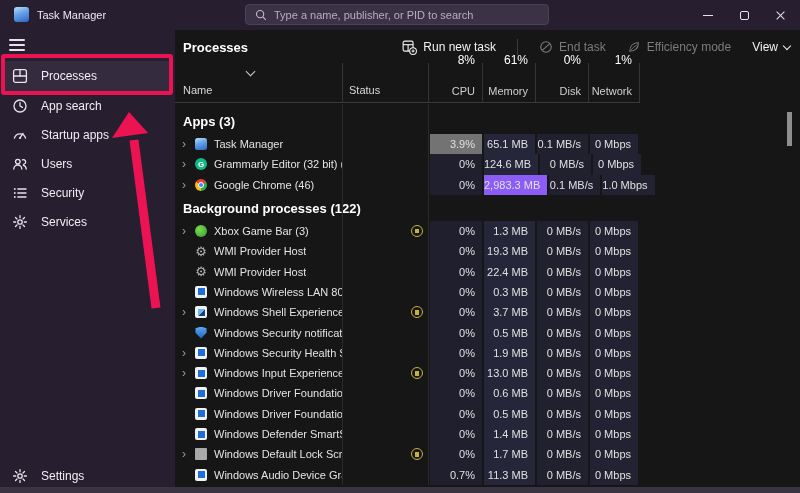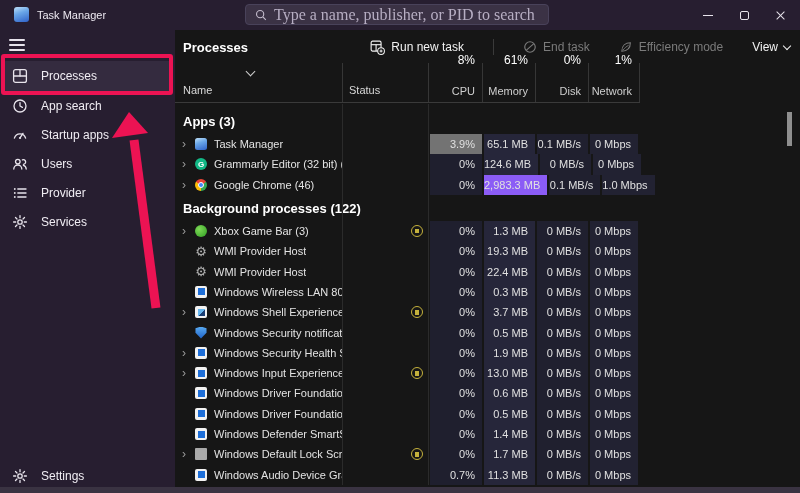--- a/index.html
+++ b/index.html
@@ -7,21 +7,21 @@
   body{position:relative;background:#131313;font-family:"Liberation Sans",sans-serif;color:#e6e6e6}
 
   
   .titlebar{position:absolute;left:0;top:0;width:800px;height:30px;background:#271e30}
   .tb-appicon{position:absolute;left:14px;top:7px;width:15px;height:15px;border-radius:3px;
     background:linear-gradient(160deg,#bfe0f7 0%,#6aa7e8 40%,#2f62c8 100%)}
   .tb-title{position:absolute;left:37px;top:9px;font-size:11px;color:#ece8f0}
   .searchbox{position:absolute;left:245px;top:4px;width:304px;height:21px;background:#3b3245;
     border:1px solid #49425a;border-radius:4px;display:flex;align-items:center;padding:0 9px;gap:7px}
   .searchbox input{flex:1;background:transparent;border:none;outline:none;color:#d6cfdf;
-    font-size:16px;font-family:Liberation Serif, serif}
+    font-size:11px;font-family:Liberation Sans, sans-serif}
   .searchbox input::placeholder{color:#b7aec3}
   .win-controls{position:absolute;right:2px;top:0;height:30px;display:flex}
   .win-btn{width:36px;height:30px;display:flex;align-items:center;justify-content:center;position:relative}
   .glyph-min{width:10px;height:1px;background:#e8e4ec}
   .glyph-max{width:9px;height:9px;border:1px solid #e8e4ec;border-radius:2px}
   .glyph-close{width:11px;height:11px;position:relative}
   .glyph-close::before,.glyph-close::after{content:"";position:absolute;left:5px;top:0;width:1.2px;height:11px;background:#e8e4ec}
   .glyph-close::before{transform:rotate(45deg)}
   .glyph-close::after{transform:rotate(-45deg)}
 
@@ -34,21 +34,21 @@
     color:#f0edf3;font-size:12px;cursor:default}
   .side-item.selected{background:#342b3f;height:30px}
   .sicon{width:16px;height:16px;flex:none;display:flex}
   .sicon svg{width:16px;height:16px}
   .settings-item{position:absolute;left:2px;top:432px;width:171px}
   .settings-item .side-item{height:28px}
 
   
   .main{position:absolute;left:175px;top:30px;width:625px;height:463px;background:#161616}
   .main-title{position:absolute;left:8px;top:10px;font-size:13px;font-weight:700;color:#fff}
-  .toolbar{position:absolute;right:10px;top:4px;height:26px;display:flex;align-items:center;gap:29px}
+  .toolbar{position:absolute;right:10px;top:4px;height:26px;display:flex;align-items:center;gap:21px}
   .tb-item{display:flex;align-items:center;gap:6px;font-size:12px;color:#f2f2f2;white-space:nowrap}
   .tb-item .tico{display:flex}
   .tb-item.disabled{color:#7b7b7b}
   .tb-divider{width:1px;height:16px;background:#3a3a3a}
   .chev-down{width:6px;height:6px;border-left:1.4px solid currentColor;border-bottom:1.4px solid currentColor;
     transform:rotate(-45deg);margin-top:-3px}
 
   
   .thead{position:absolute;left:0;top:33px;width:465px;height:40px;display:flex;border-bottom:1px solid #3a3a3a}
   .th{position:relative}
@@ -196,21 +196,21 @@
         <span class="sicon">
           <svg viewBox="0 0 16 16">
             <circle cx="2.8" cy="4" r="0.9" fill="#e8e4ec"></circle>
             <circle cx="2.8" cy="8" r="0.9" fill="#e8e4ec"></circle>
             <circle cx="2.8" cy="12" r="0.9" fill="#e8e4ec"></circle>
             <line x1="5.8" y1="4" x2="14" y2="4" fill="none" stroke="#e8e4ec" stroke-width="1.3" stroke-linecap="round"></line>
             <line x1="5.8" y1="8" x2="14" y2="8" fill="none" stroke="#e8e4ec" stroke-width="1.3" stroke-linecap="round"></line>
             <line x1="5.8" y1="12" x2="14" y2="12" fill="none" stroke="#e8e4ec" stroke-width="1.3" stroke-linecap="round"></line>
           </svg>
         </span>
-        <span>Provider</span>
+        <span>Security</span>
       </div>
       <div class="side-item">
         <span class="sicon">
           <svg viewBox="0 0 16 16">
             <circle cx="8" cy="8" r="2.2" fill="none" stroke="#e8e4ec" stroke-width="1.3" stroke-linecap="round"></circle>
             <path d="M8 1.6 v2.1 M8 12.3 v2.1 M1.6 8 h2.1 M12.3 8 h2.1 M3.5 3.5 l1.5 1.5 M11 11 l1.5 1.5 M12.5 3.5 L11 5 M5 11 l-1.5 1.5" fill="none" stroke="#e8e4ec" stroke-width="1.3" stroke-linecap="round"></path>
           </svg>
         </span>
         <span>Services</span>
       </div>

